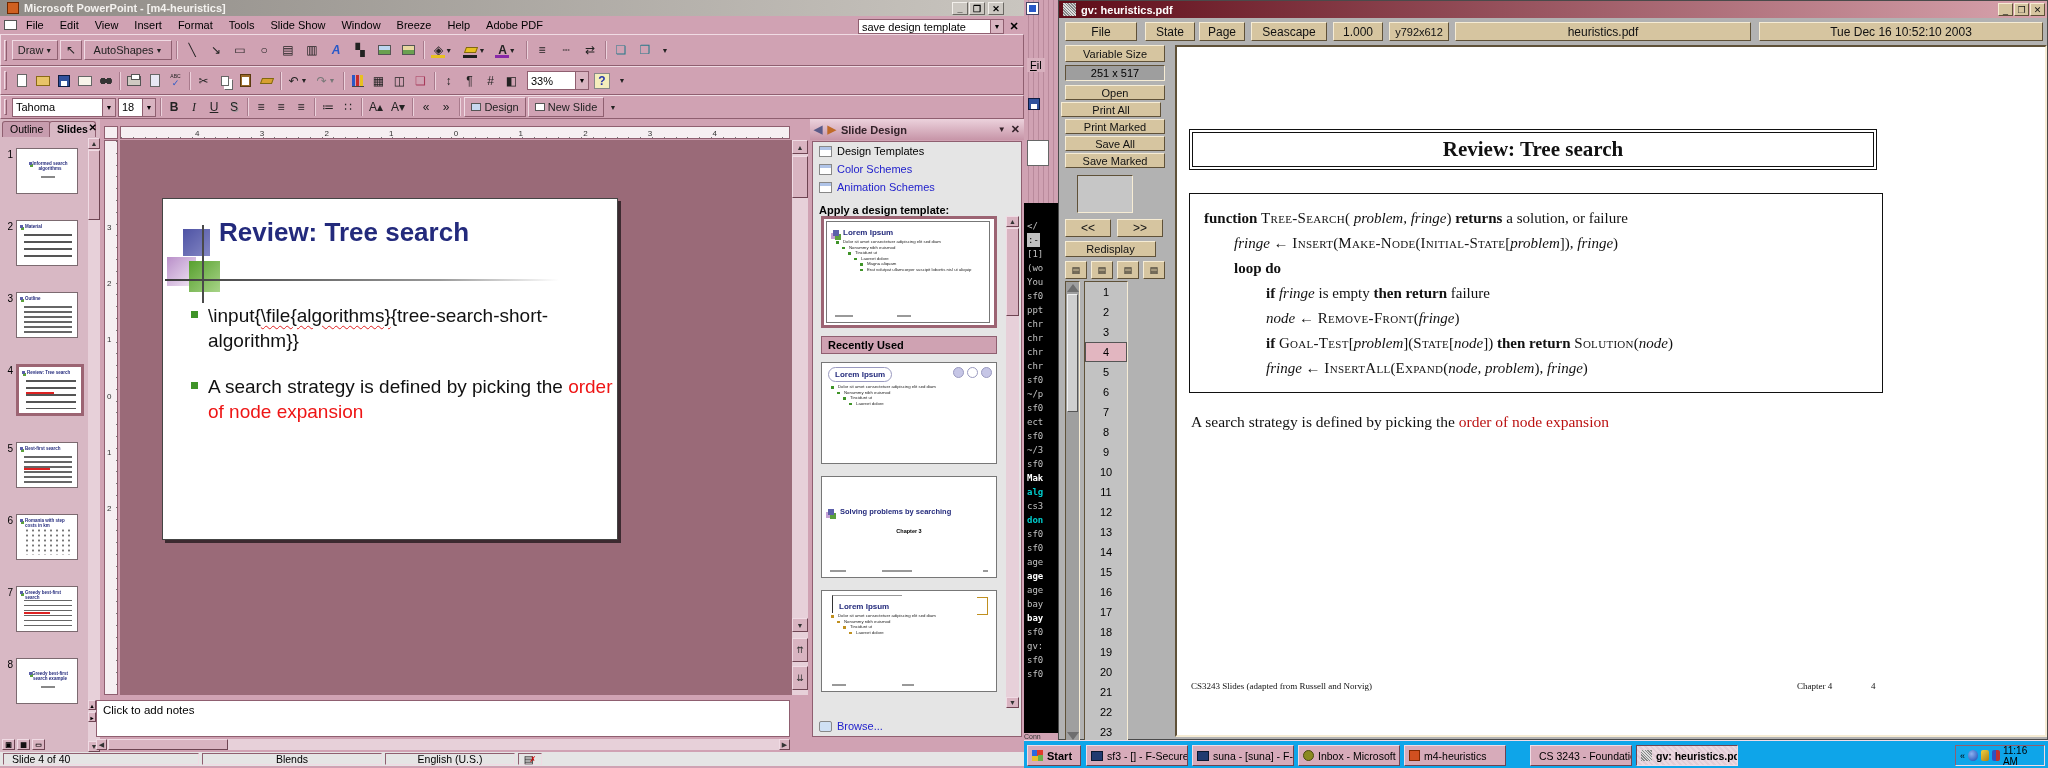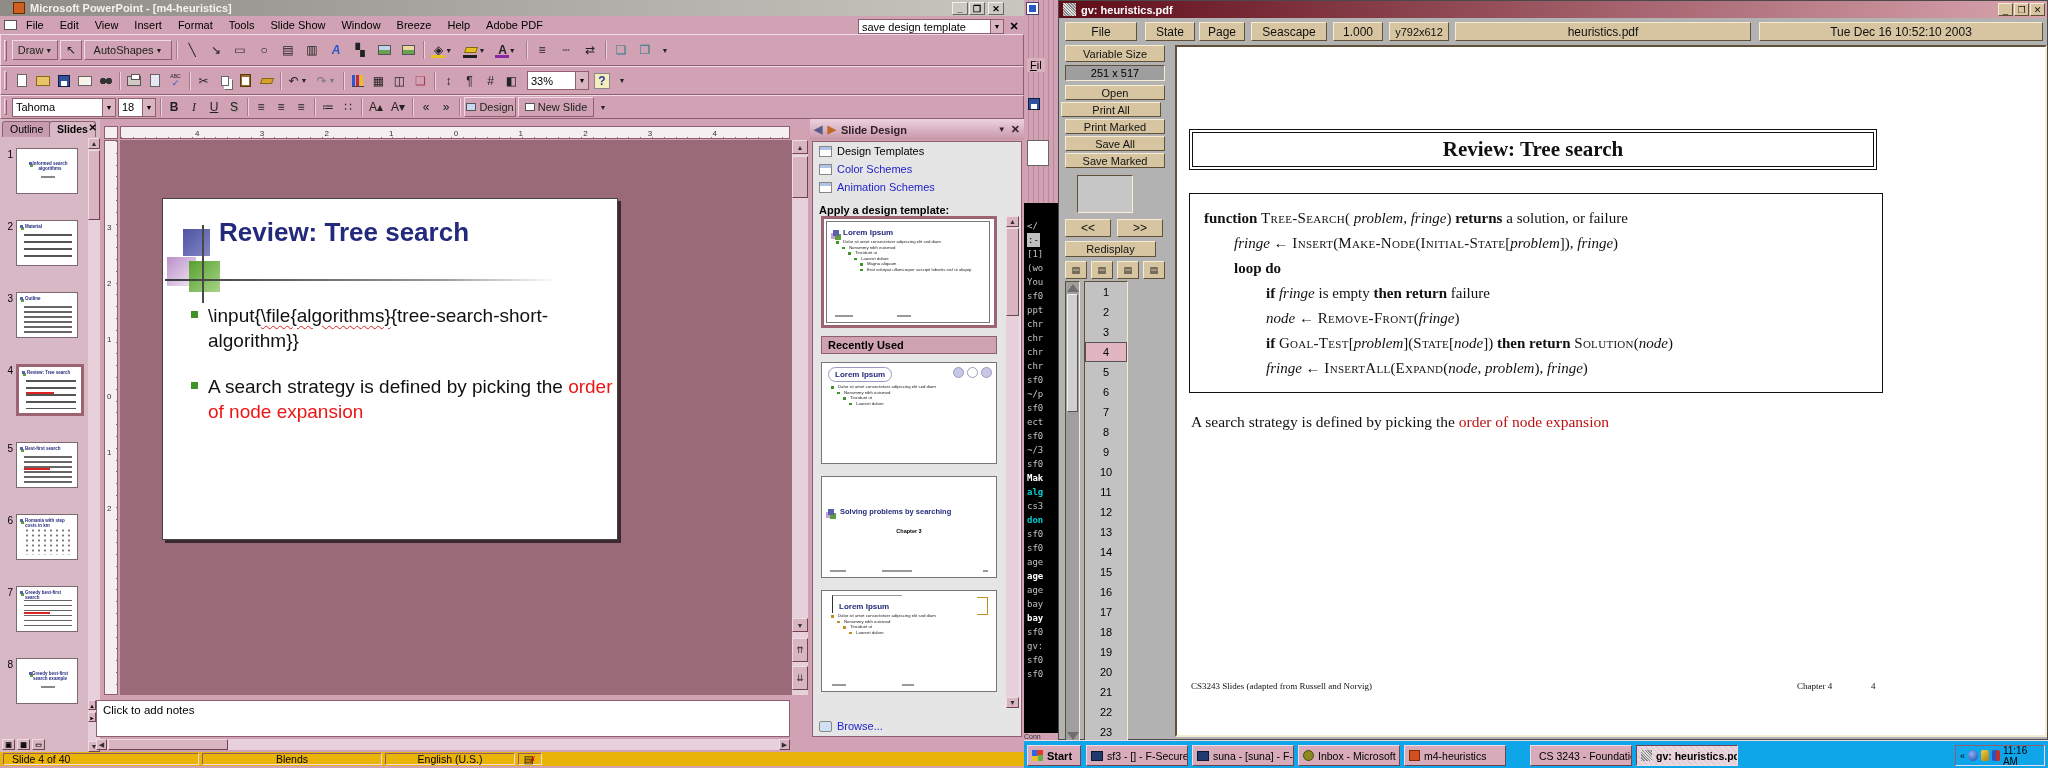--- a/index.html
+++ b/index.html
@@ -12,21 +12,21 @@
   .wbtn{background:#d9b4c1;border:1px solid;border-color:#f0dbe4 #6e4452 #6e4452 #f0dbe4;
         display:flex;align-items:center;justify-content:center;font-size:9px;font-weight:bold}
   
   .gout{border:1px solid;border-color:#f6ecd4 #5f5138 #5f5138 #f6ecd4}
   .gin {border:1px solid;border-color:#5f5138 #f6ecd4 #f6ecd4 #5f5138}
   .gvbtn{background:#d6c5a0;display:flex;align-items:center;justify-content:center;
          font-size:12px;color:#111}
   
   #ppt{left:0;top:0;width:1024px;height:768px;background:#d0a2b3}
   #ppt-title{left:0;top:0;width:1024px;height:16px;background:linear-gradient(to right,#8f8b86,#c9c5bf);
-             display:flex;align-items:center;color:#f4f2ef;font-weight:bold;font-size:11px;gap:5px;padding-left:13px}
+             display:flex;align-items:center;color:#f4f2ef;font-weight:bold;font-size:11px;gap:5px;padding-left:7px}
   .toolrow{display:flex;align-items:center;gap:2px}
   .grip{width:3px;height:70%;border:1px solid;border-color:#f0dbe4 #8f5f70 #8f5f70 #f0dbe4;margin:0 3px}
   .ti{width:22px;height:20px;display:flex;align-items:center;justify-content:center;
       font-size:12px;color:#222;position:relative;flex:none}
   .sep{width:1px;height:18px;background:#a87a8c;margin:0 2px;box-shadow:1px 0 0 #ecd2dc}
   .menuitem{padding:2px 7px;font-size:11px}
   .combo{background:#fff;border:1px solid #8f5f70;display:flex;align-items:center;
          font-size:11px;padding-left:3px;position:relative}
   .combo .da{margin-left:auto;width:13px;height:100%;background:#d9b4c1;border-left:1px solid #8f5f70;
              display:flex;align-items:center;justify-content:center;font-size:7px}
@@ -116,21 +116,21 @@
   .rubar{background:#cfa2b2;border:1px solid #8f5f70;font-weight:bold;font-size:11px;padding:2px 6px;margin:8px 0 8px 0;width:176px}
   .circles span{display:inline-block;width:11px;height:11px;border-radius:50%;background:#c6c6e6;border:1px solid #9a9ac0;margin-left:3px}
   .circles span.hollow{background:#fff}
   .tpl.bracket .ttl{border-left:1.5px solid #333;border-top:0.5px solid #999;margin:4px 0 0 10px;padding-left:6px;width:70px}
   .tpl.bracket::after{content:'';position:absolute;right:8px;top:6px;width:10px;height:16px;
        border-right:1.5px solid #c09020;border-top:1.5px solid #c09020;border-bottom:1.5px solid #c09020}
   .tpl.bracket .li::before{background:#c09020}
   .microbar{position:absolute;bottom:5px;height:2px;background:#999}
   
   #notes{left:96px;top:700px;width:694px;height:37px;background:#fff;border:1px solid #8f5f70;font-size:11.5px;padding:3px 6px}
-  #statusbar{left:0;top:752px;width:1024px;height:14px;background:#eab308;font-size:10.5px;display:flex;align-items:center}
+  #statusbar{left:0;top:752px;width:1024px;height:14px;background:#e5e5e5;font-size:10.5px;display:flex;align-items:center}
   .stcell{height:12px;border:1px solid;border-color:#8f5f70 #f0dbe4 #f0dbe4 #8f5f70;margin-left:3px;
           display:flex;align-items:center;padding:0 8px}
   
   #rmon{left:1024px;top:0;width:1024px;height:768px;background:#cf9fb0}
   #fragcol{left:1024px;top:0;width:34px;height:203px;
            background:repeating-linear-gradient(to right,#d0a2b3 0 4px,#b98a9c 4px 5px)}
   #terminal{left:1024px;top:203px;width:34px;height:542px;background:#000;overflow:hidden;
             font-family:"DejaVu Sans Mono",monospace;font-size:9px;line-height:14px;color:#c0c0c0;padding:16px 0 0 3px}
   .tl-cy{color:#00cdcd;font-weight:bold}
   .tl-b{color:#fff;font-weight:bold}
@@ -344,21 +344,21 @@
       <span class="sep"></span>
       <span class="ti" style="width:18px">≔</span>
       <span class="ti" style="width:18px">∷</span>
       <span class="sep"></span>
       <span class="ti" style="width:20px">A▴</span>
       <span class="ti" style="width:20px">A▾</span>
       <span class="sep"></span>
       <span class="ti" style="width:18px">«</span>
       <span class="ti" style="width:18px">»</span>
       <span class="sep"></span>
-      <span class="ti pout" style="width:52px;gap:3px">
+      <span class="ti pout" style="width:62px;gap:3px">
           <span class="i-slide" style="width:10px;height:8px;background:#c8d8f0"></span>
           <span style="font-size:11px">Design</span>
         </span>
       <span class="ti pout" style="width:76px;gap:3px">
           <span class="i-slide" style="width:10px;height:8px"></span>
           <span style="font-size:11px">New Slide</span>
         </span>
       <span class="ti" style="width:12px">
           <span class="dropmark">▼</span>
         </span>

